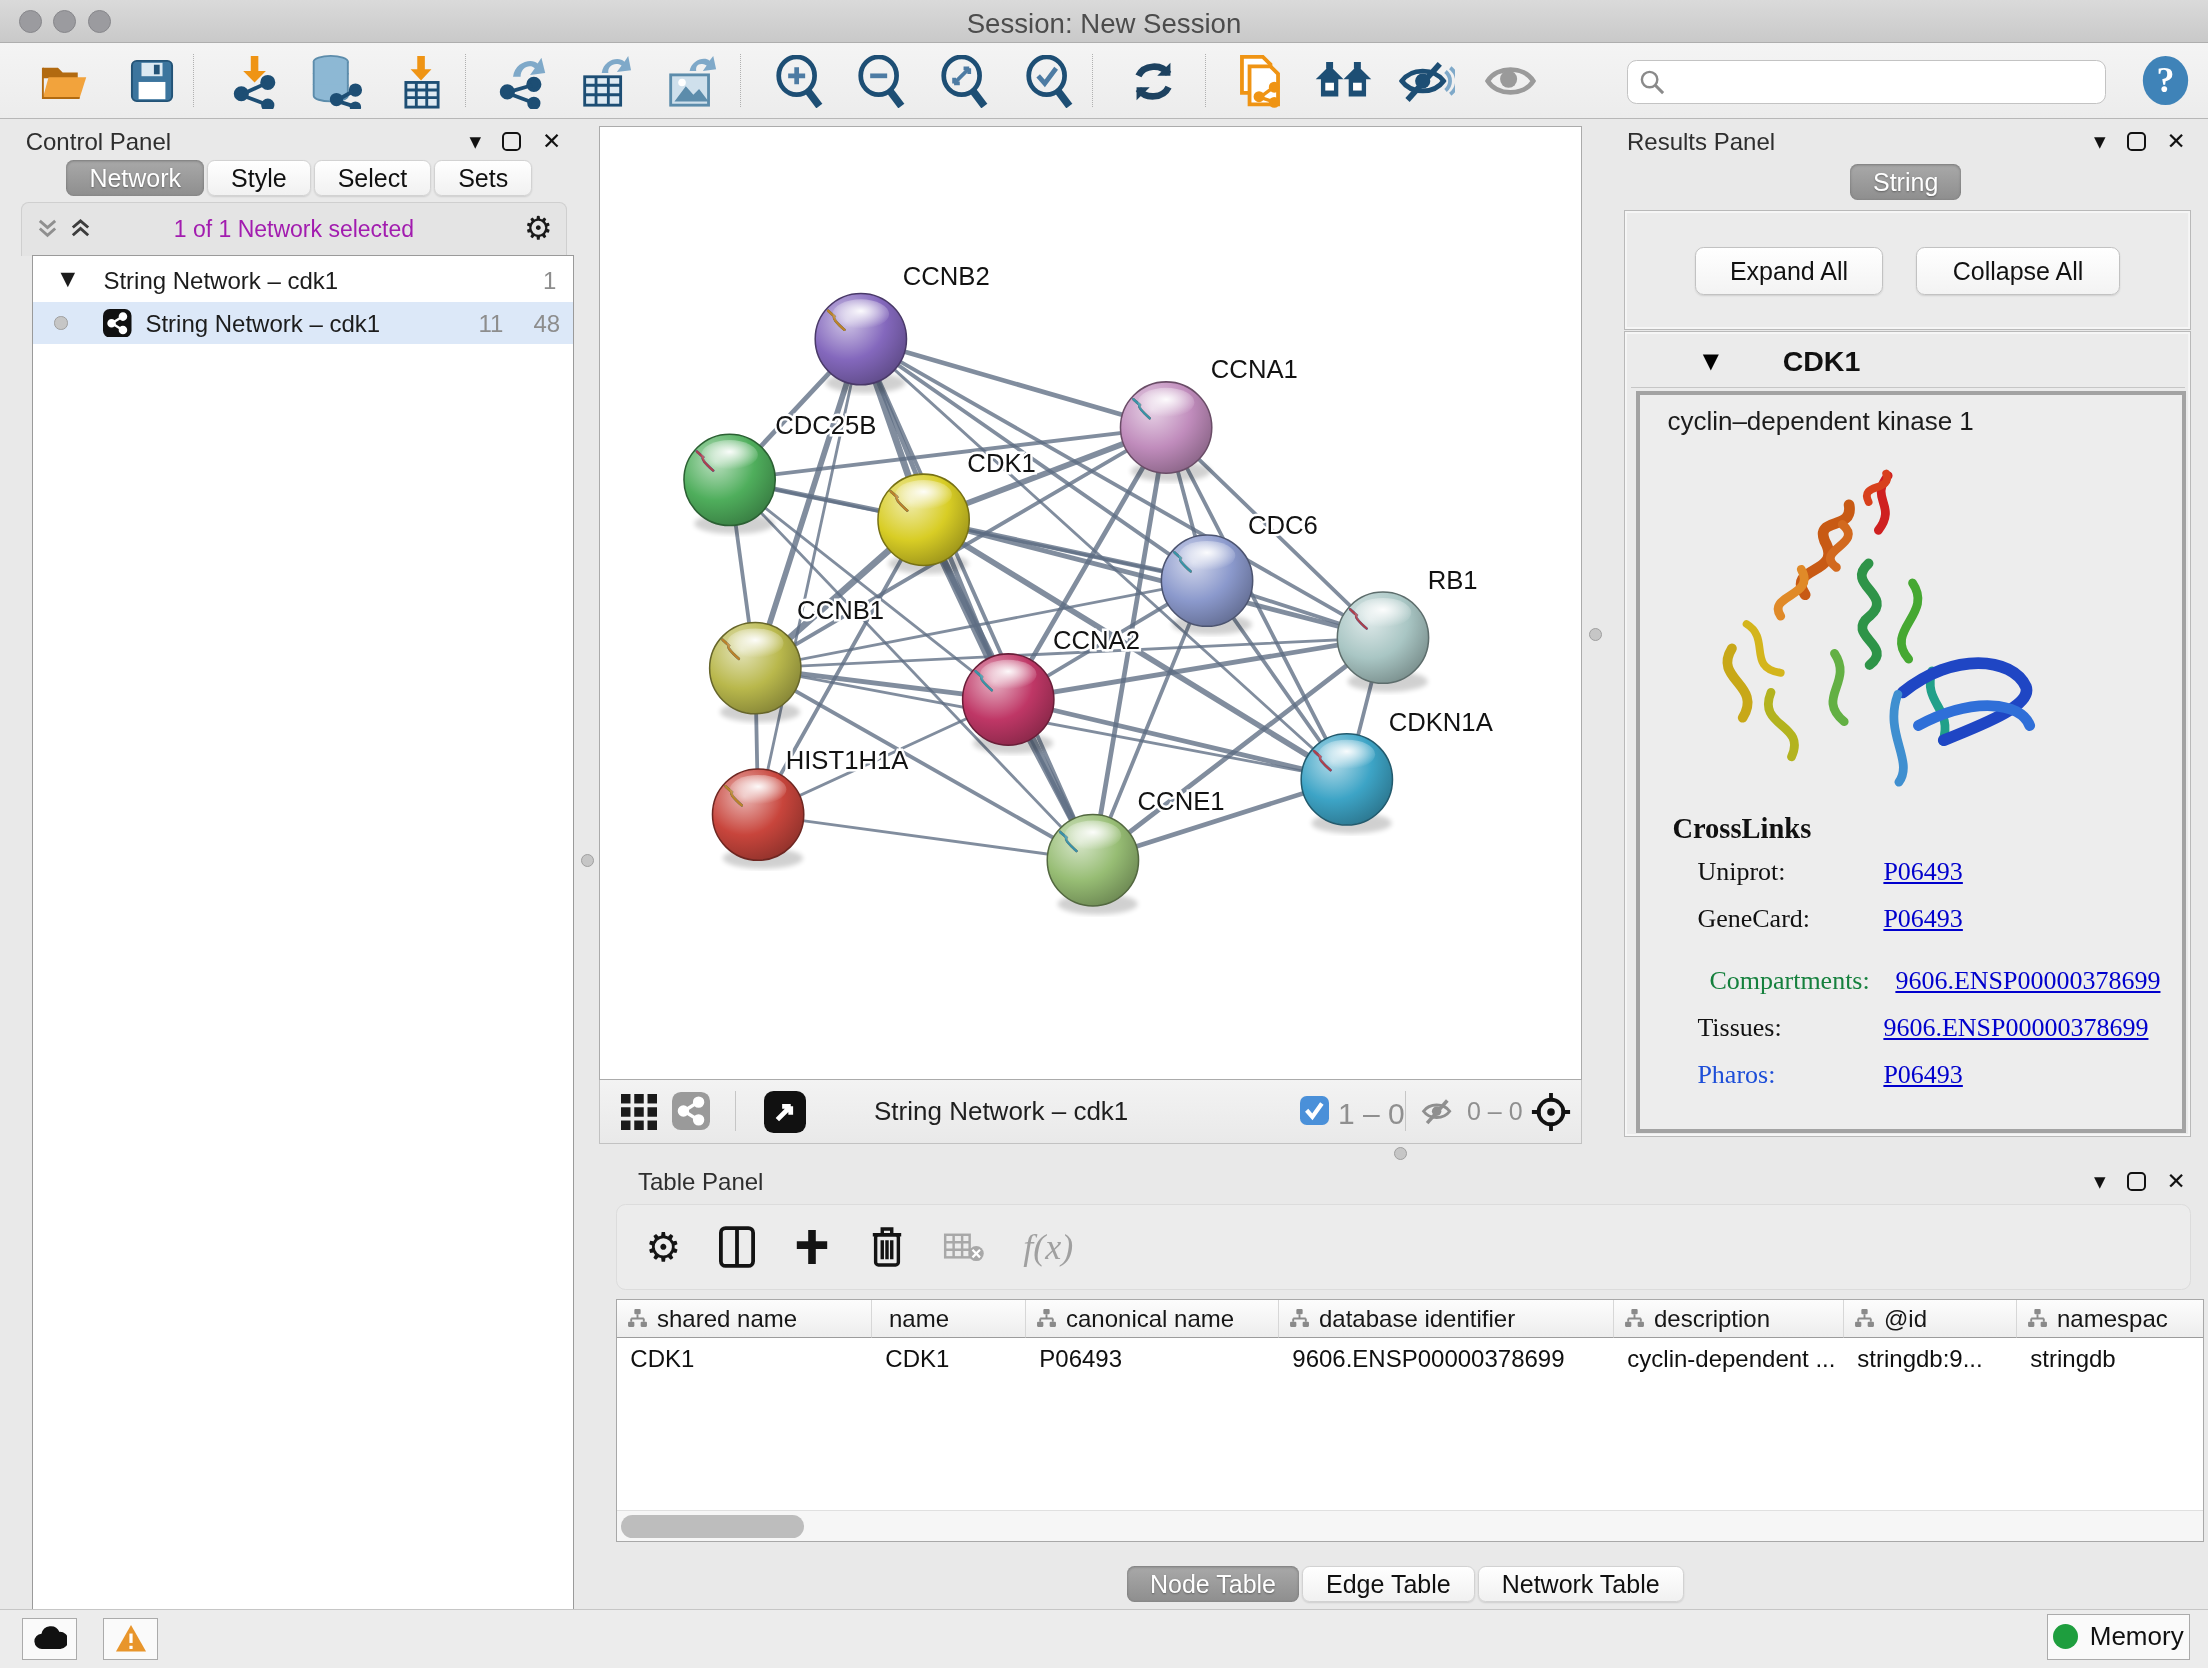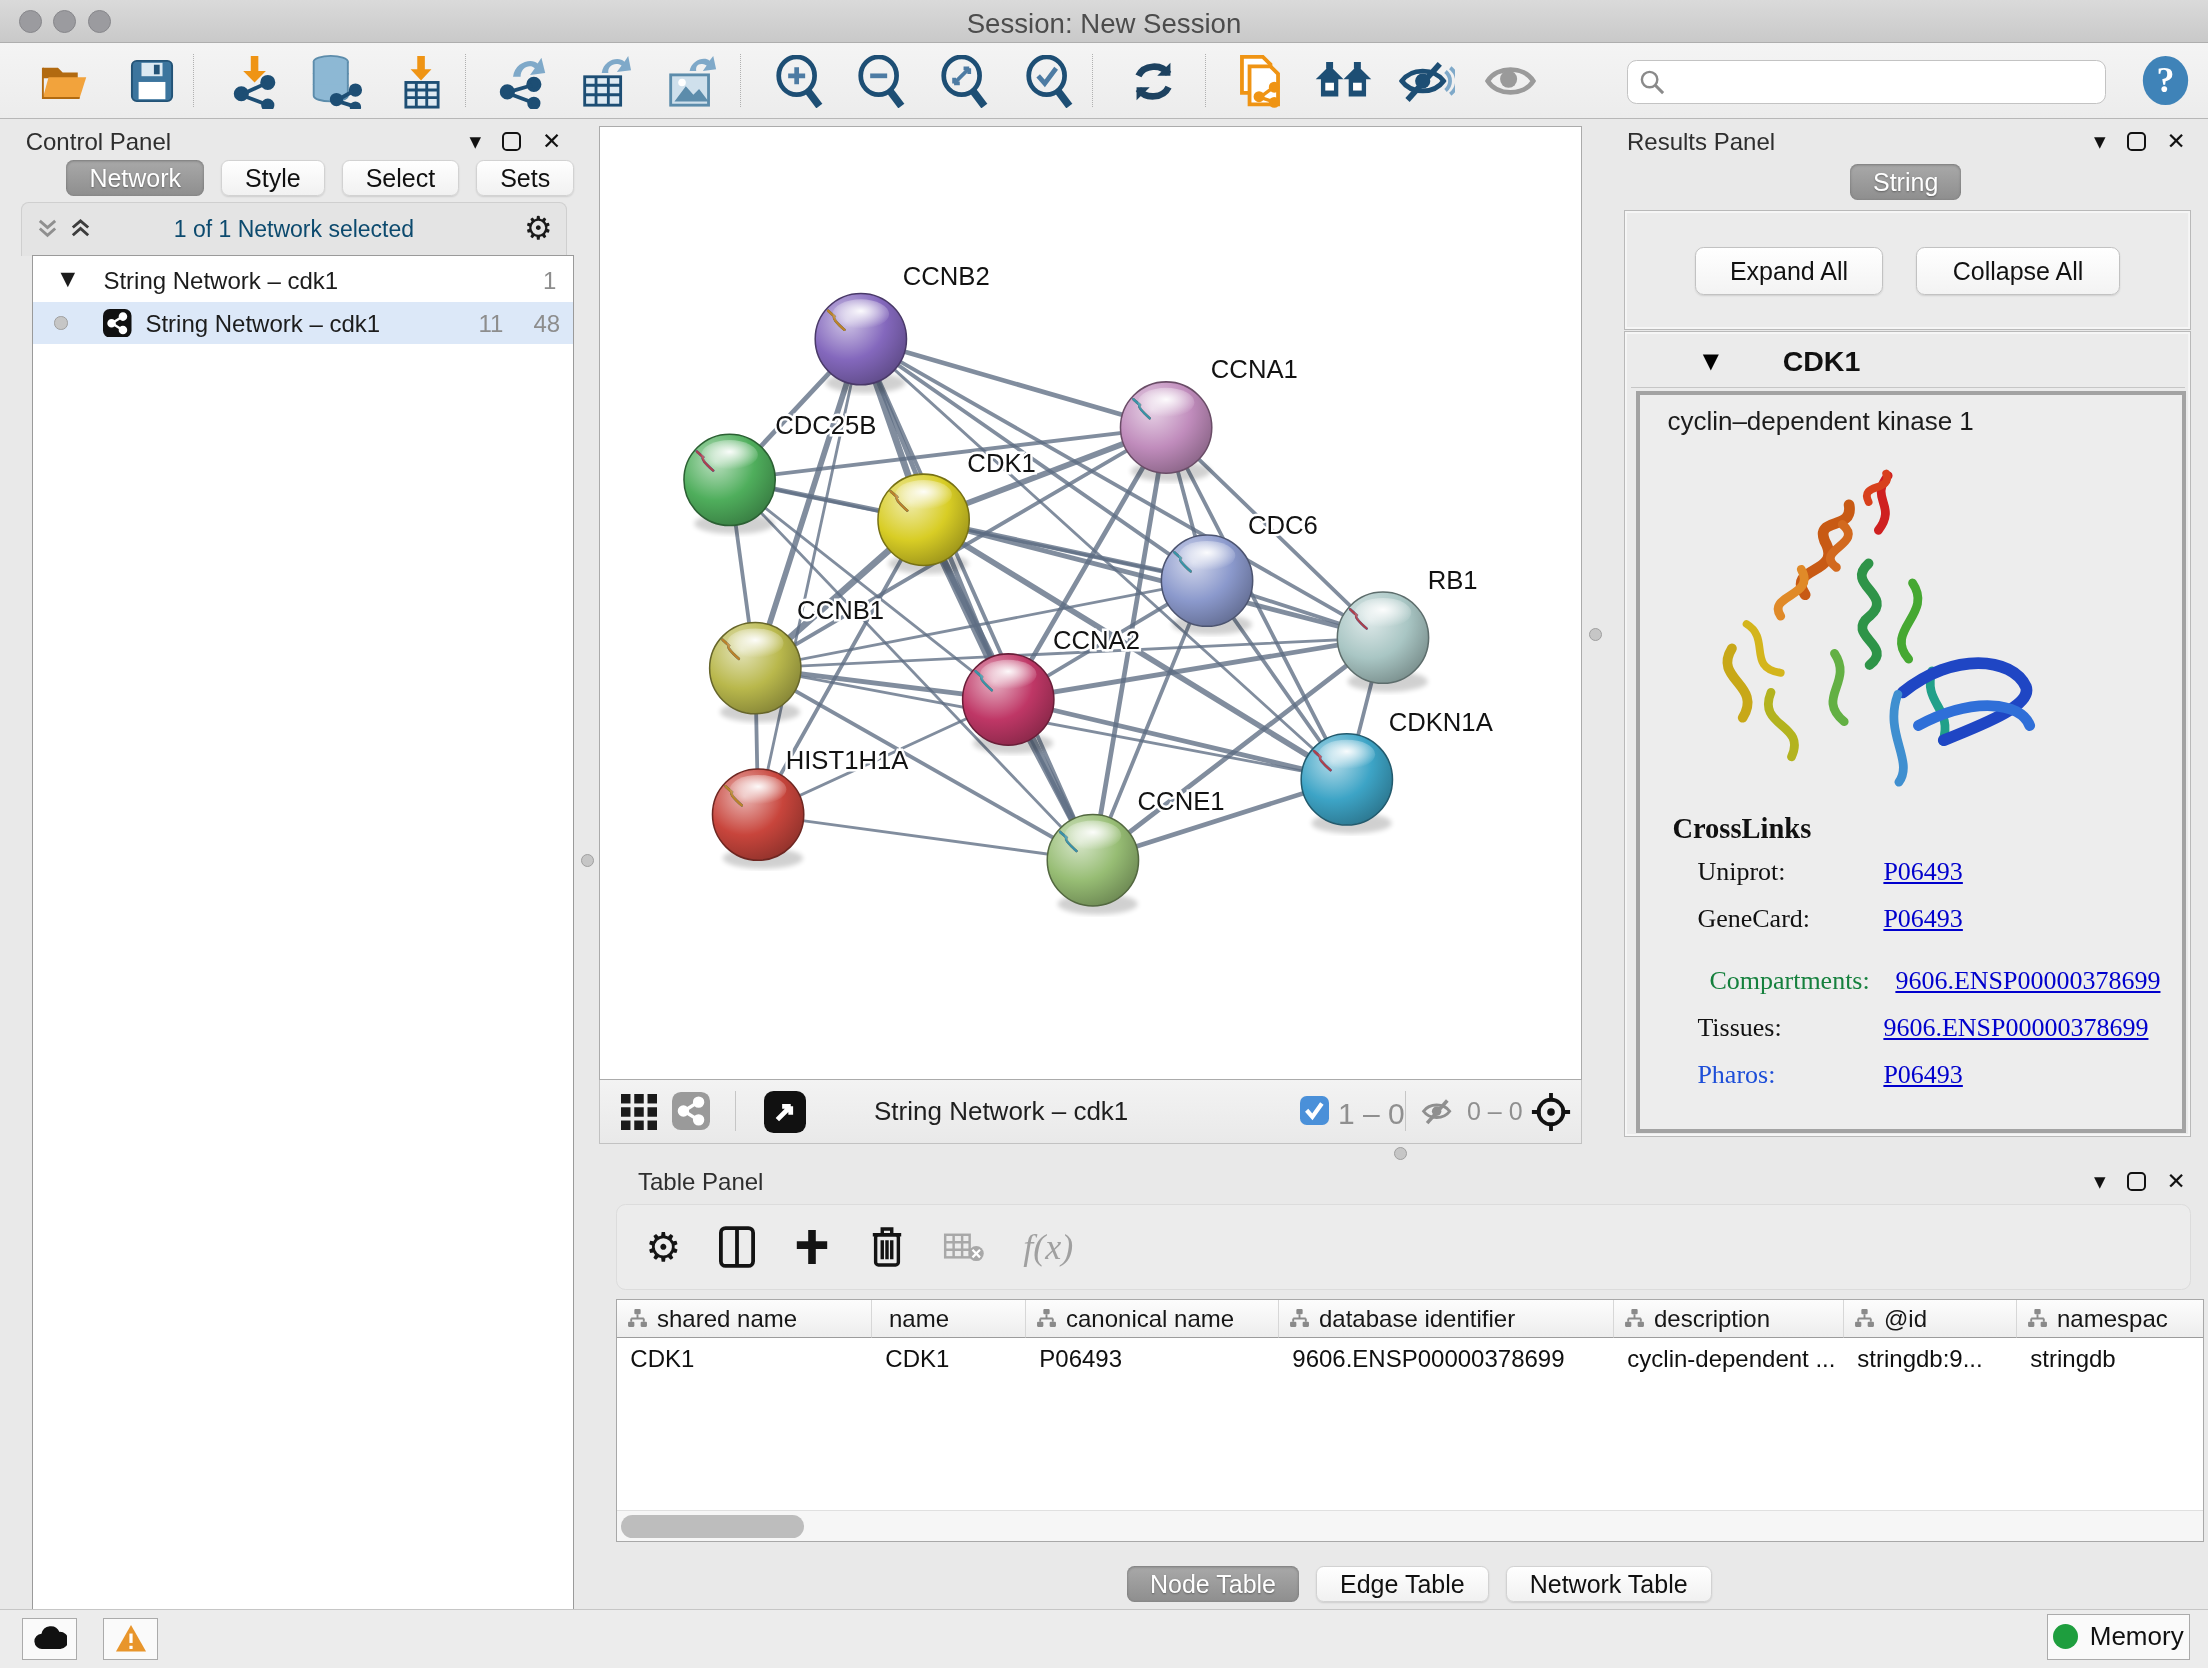--- a/index.html
+++ b/index.html
@@ -19,21 +19,21 @@
   #searchbox{left:1627px;top:17px;width:479px;height:44px;background:#fff;border:1px solid #c3c3c3;
     border-radius:9.5px;display:flex;align-items:center;padding-left:11.4px;box-sizing:border-box;}
   #searchbox input{border:none;outline:none;font-size:25px;width:409px;background:transparent;}
   
   .phead{font-size:24px;color:#2e2e2e;}
   .uicon{font-family:"DejaVu Sans",sans-serif;}
   .winbtns{display:flex;gap:21px;align-items:center;}
   .wb{font-size:23px;color:#111;line-height:1;}
   .sqbtn{width:19px;height:19px;border:2.4px solid #111;border-radius:4.8px;box-sizing:border-box;}
   
-  .tabrow{display:flex;gap:17px;align-items:flex-end;}
+  .tabrow{display:flex;gap:3px;align-items:flex-end;}
   .tab{height:36px;line-height:36px;padding:0 23px;font-size:25px;border-radius:7.6px;text-align:center;}
   .tab.sel{background:linear-gradient(#a9a9a9,#8e8e8e);color:#fff;text-shadow:0 1px 1.9px rgba(0,0,0,.35);
     box-shadow:inset 0 1px 2.9px rgba(0,0,0,.3);}
   .tab.plain{background:linear-gradient(#ffffff,#f1f1f1);border:1px solid #d2d2d2;color:#101010;
     box-sizing:border-box;line-height:34px;box-shadow:0 1px 1.9px rgba(0,0,0,.12);}
   
   #netlist{left:21px;top:255px;width:540px;height:1319px;background:#fff;border:1px solid #9a9a9a;}
   .listrow{position:absolute;left:0;width:100%;height:40px;font-size:24px;color:#1c1c1c;}
   .cnt{color:#8d8d8d;}
   
@@ -278,21 +278,21 @@
       <svg class="abs" style="left:13.3px;top:13.3px;" width="25" height="25" viewBox="0 0 26 26">
           <g fill="none" stroke="#8f8f8f" stroke-width="3">
             <path d="M5 5 13 12 21 5M5 13 13 20 21 13"></path>
           </g>
         </svg>
       <svg class="abs" style="left:46px;top:13.3px;" width="25" height="25" viewBox="0 0 26 26">
           <g fill="none" stroke="#3c3c3c" stroke-width="3">
             <path d="M5 12 13 5 21 12M5 20 13 13 21 20"></path>
           </g>
         </svg>
-      <div class="abs" style="left:0;top:13.3px;width:100%;text-align:center;font-size:23px;color:#0c4a6e;">1 of 1 Network selected</div>
+      <div class="abs" style="left:0;top:13.3px;width:100%;text-align:center;font-size:23px;color:#a21caf;">1 of 1 Network selected</div>
       <span class="abs uicon" style="left:502px;top:5.7px;font-size:32px;color:#1a1a1a;">⚙</span>
     </div>
     <div class="abs" id="netlist" style="top:133px;height:1441px;">
       <div class="listrow" style="top:5.7px;">
         <span class="abs uicon" style="left:27px;top:5.7px;font-size:19px;">▼</span>
         <span class="abs" style="left:70px;top:5.7px;">String Network – cdk1</span>
         <span class="abs cnt" style="right:17px;top:5.7px;">1</span>
       </div>
       <div class="listrow" style="top:46px;background:#dce8f8;height:42px;">
         <span class="abs dot" style="left:21px;top:14.3px;"></span>

